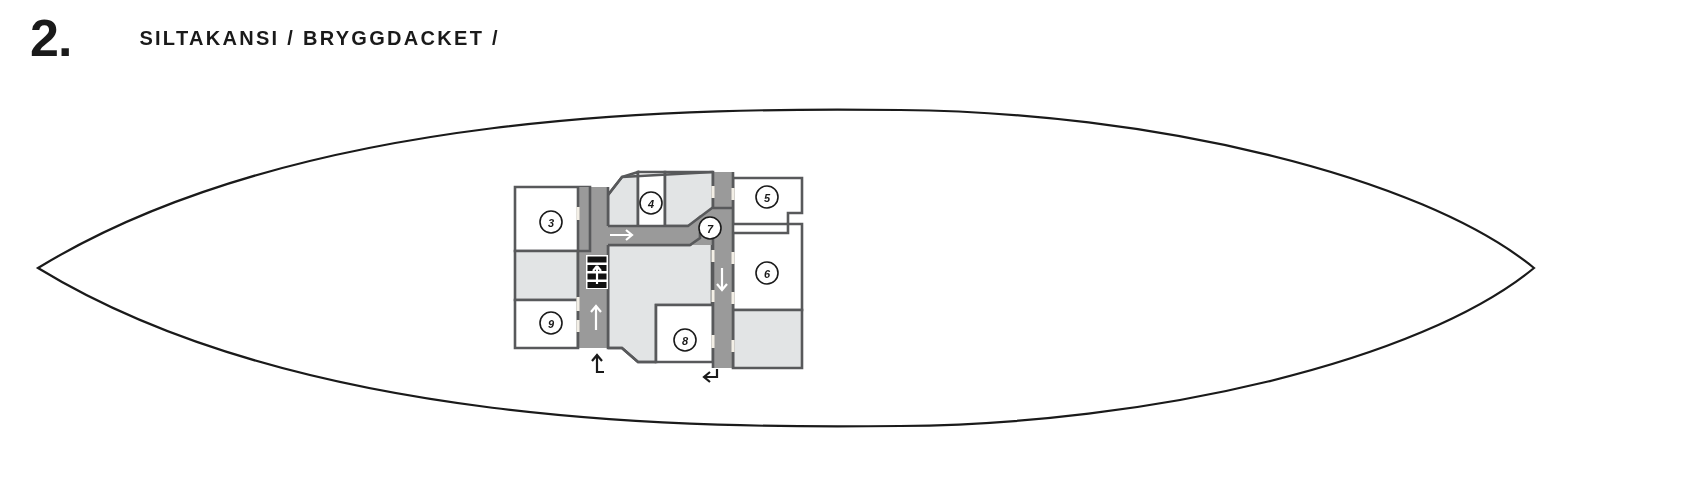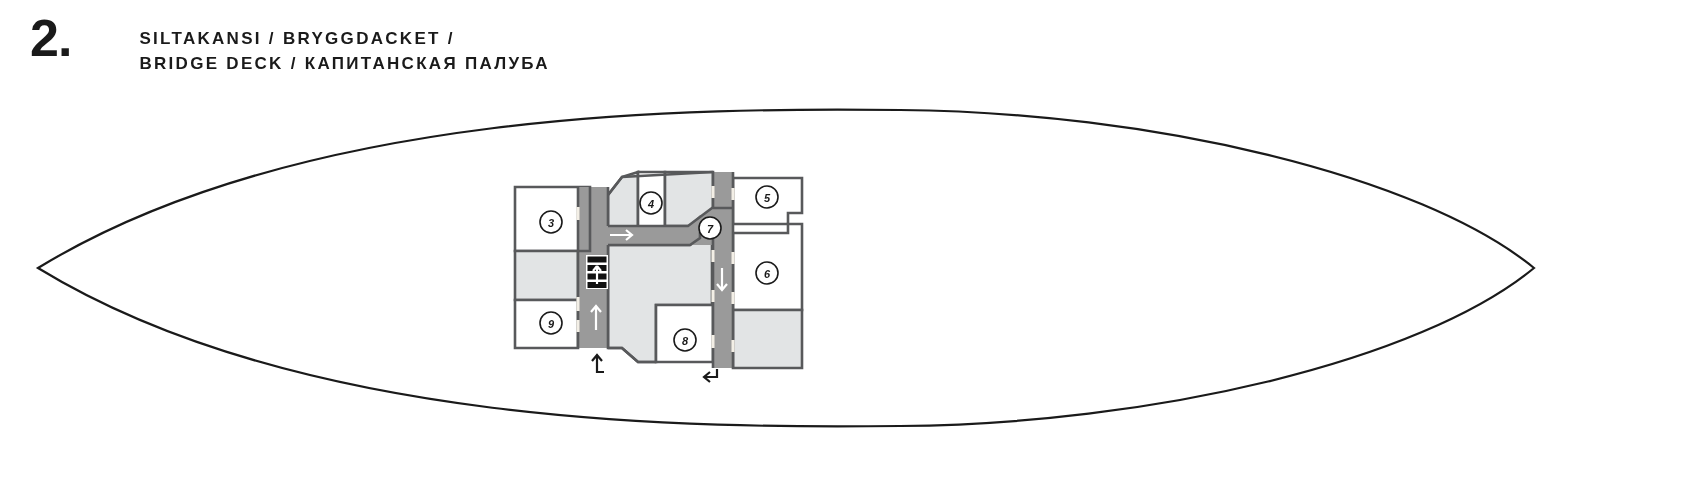--- a/index.html
+++ b/index.html
@@ -39,21 +39,21 @@
     letter-spacing: -1px;
     padding-right: 10px;
     white-space: nowrap;
   }
   #deck-title-block {
     padding-top: 14px;
     padding-left: 58px;
   }
   .deck-title-line {
     font-family: "Liberation Sans", sans-serif;
-    font-size: 17px;
+    font-size: 20px;
     font-weight: 700;
     letter-spacing: 2.3px;
     color: #1a1a1a;
     line-height: 25px;
     white-space: nowrap;
   }
 
   
   #deck-plan-svg {
     position: absolute;
@@ -130,21 +130,20 @@
 </style>
 </head>
 <body>
 
 <div id="deck-page">
 
   <div id="deck-header">
     <div id="deck-number">2.</div>
     <div id="deck-title-block">
       <div class="deck-title-line">SILTAKANSI / BRYGGDACKET /</div>
-      <div class="deck-title-line">BRIDGE DECK / КАПИТАНСКАЯ ПАЛУБА</div>
     </div>
   </div>
 
   <svg id="deck-plan-svg" viewBox="0 0 1700 500">
 
     <path class="hull-outline" d="M 38 268
              C 300 108, 700 108, 900 110
              C 1150 112, 1420 175, 1534 268
              C 1420 362, 1150 424, 900 426
              C 700 428, 300 428, 38 268 Z"></path>

